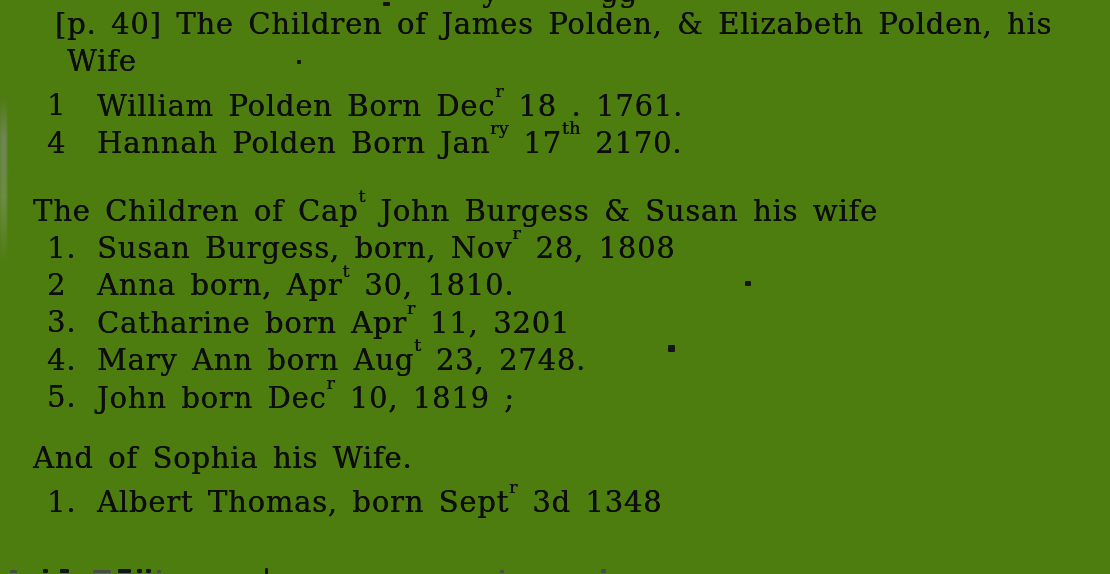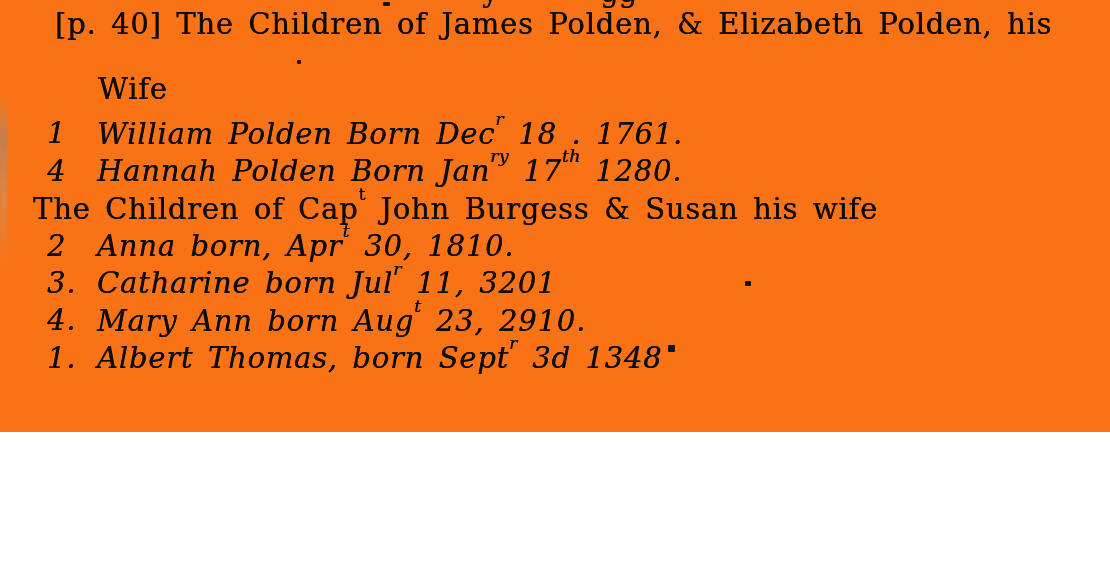--- a/index.html
+++ b/index.html
@@ -3,45 +3,45 @@
 <meta charset="utf-8">
 <style>
   html, body {
     margin: 0;
     padding: 0;
     background: #ffffff;
   }
   .page {
     position: relative;
     width: 1110px;
-    height: 432px;
-    background: #f97316;
+    height: 574px;
+    background: #4d7c0f;
     overflow: hidden;
     font-family: "DejaVu Serif", "Liberation Serif", serif;
     color: #0d0d0d;
   }
   .textblock {
     position: absolute;
     top: 6px;
     left: 0;
     width: 1110px;
   }
   .line {
     white-space: nowrap;
     height: 37.4px;
     line-height: 37.4px;
     font-size: 29px;
     letter-spacing: 0.8px;
     word-spacing: 4.5px;
     text-shadow: 0.35px 0 0 currentColor;
   }
   .kind-heading        { padding-left: 55px; }
-  .kind-heading-cont   { padding-left: 98px; margin-top: 28px; }
-  .kind-subheading     { padding-left: 33px; }
-  .kind-entry          { padding-left: 47px; font-style: italic; }
+  .kind-heading-cont   { padding-left: 67px; }
+  .kind-subheading     { padding-left: 33px; margin-top: 30px; }
+  .kind-entry          { padding-left: 47px; }
   .kind-entry .num {
     display: inline-block;
     min-width: 50px;
   }
   sup.s {
     font-size: 0.60em;
     position: relative;
     top: -0.45em;
     letter-spacing: 0.3px;
     word-spacing: normal;
@@ -79,25 +79,28 @@
   <div>
     <div class="mark" style="left:383px; top:2px; width:7px; height:4px;"></div>
     <span class="frag-desc" style="left:482px;">y</span>
     <span class="frag-desc" style="left:600px;">gg</span>
   </div>
 
   <div class="textblock" id="lines">
       <div class="line kind-heading"><span>[p. 40] The Children of James Polden, &amp; Elizabeth Polden, his</span></div>
       <div class="line kind-heading-cont"><span>Wife</span></div>
       <div class="line kind-entry"><span class="num">1</span><span>William Polden Born Dec</span><sup class="s">r</sup><span> 18 . 1761.</span></div>
-      <div class="line kind-entry"><span class="num">4</span><span>Hannah Polden Born Jan</span><sup class="s">ry</sup><span> 17</span><sup class="s">th</sup><span> 1280.</span></div>
+      <div class="line kind-entry"><span class="num">4</span><span>Hannah Polden Born Jan</span><sup class="s">ry</sup><span> 17</span><sup class="s">th</sup><span> 2170.</span></div>
       <div class="line kind-subheading"><span>The Children of Cap</span><sup class="s">t</sup><span> John Burgess &amp; Susan his wife</span></div>
+      <div class="line kind-entry"><span class="num">1.</span><span>Susan Burgess, born, Nov</span><sup class="s">r</sup><span> 28, 1808</span></div>
       <div class="line kind-entry"><span class="num">2</span><span>Anna born, Apr</span><sup class="s">t</sup><span> 30, 1810.</span></div>
-      <div class="line kind-entry"><span class="num">3.</span><span>Catharine born Jul</span><sup class="s">r</sup><span> 11, 3201</span></div>
-      <div class="line kind-entry"><span class="num">4.</span><span>Mary Ann born Aug</span><sup class="s">t</sup><span> 23, 2910.</span></div>
+      <div class="line kind-entry"><span class="num">3.</span><span>Catharine born Apr</span><sup class="s">r</sup><span> 11, 3201</span></div>
+      <div class="line kind-entry"><span class="num">4.</span><span>Mary Ann born Aug</span><sup class="s">t</sup><span> 23, 2748.</span></div>
+      <div class="line kind-entry"><span class="num">5.</span><span>John born Dec</span><sup class="s">r</sup><span> 10, 1819 ;</span></div>
+      <div class="line kind-subheading"><span>And of Sophia his Wife.</span></div>
       <div class="line kind-entry"><span class="num">1.</span><span>Albert Thomas, born Sept</span><sup class="s">r</sup><span> 3d 1348</span></div>
     </div>
 
   <div class="mark" style="left:297px; top:60px; width:4px; height:4px;"></div>
   <div class="mark" style="left:745px; top:281px; width:6px; height:5px;"></div>
   <div class="mark" style="left:668px; top:345px; width:7px; height:7px;"></div>
 
   <div class="edge-smudge"></div>
 
   <div>

